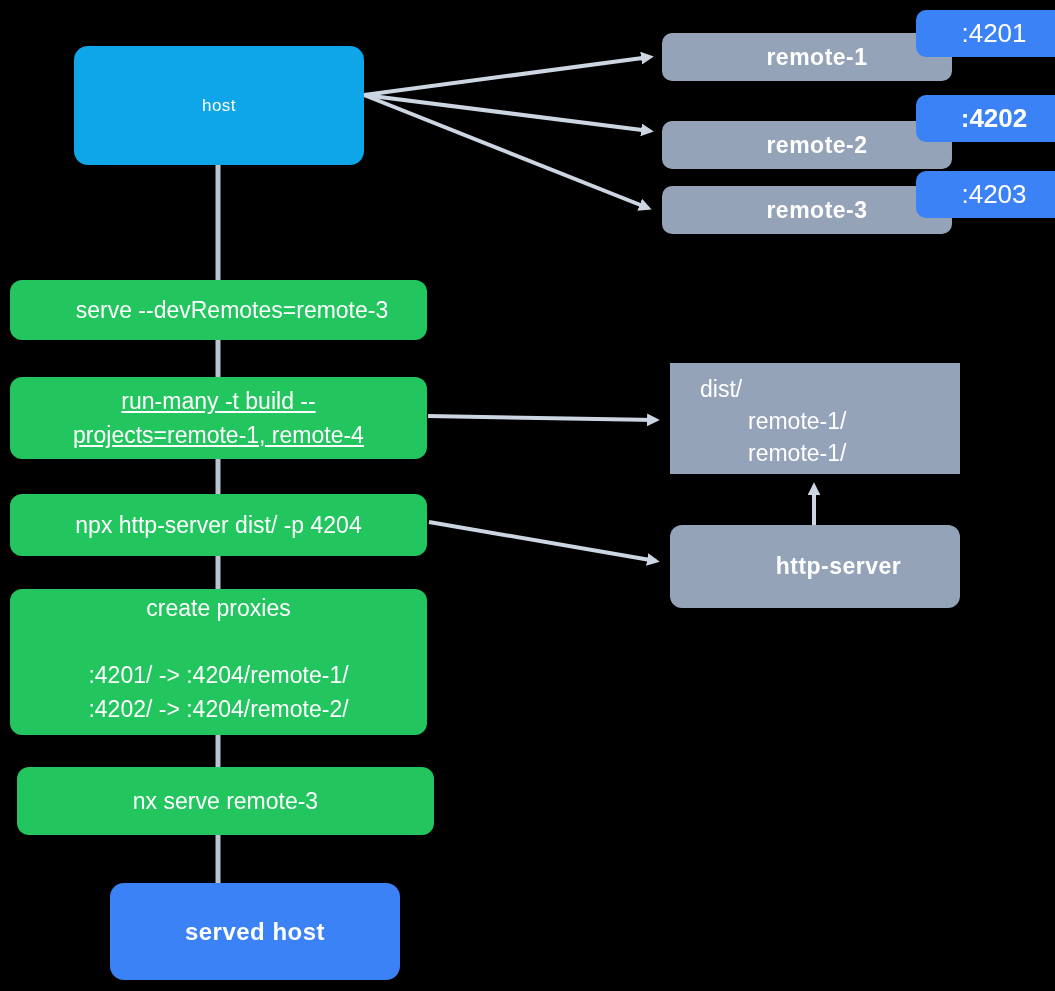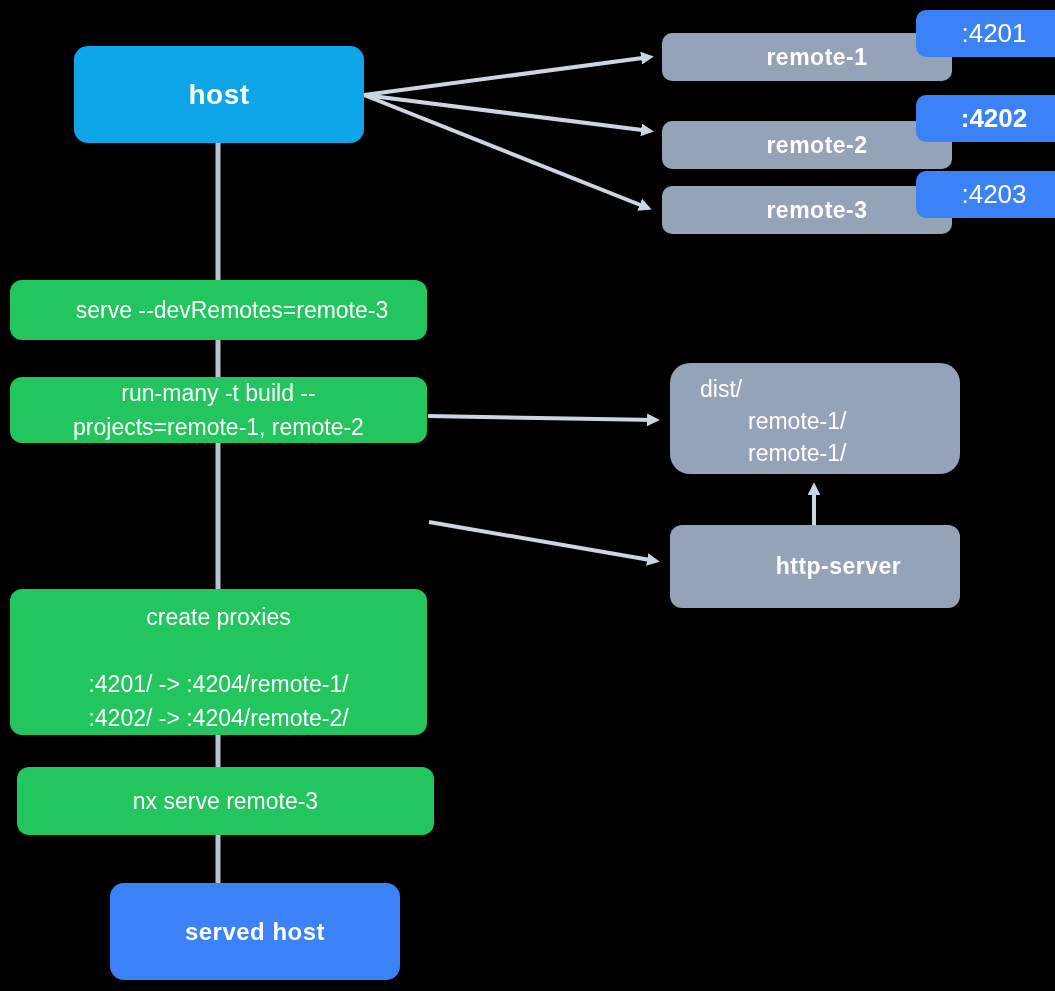--- a/index.html
+++ b/index.html
@@ -25,25 +25,25 @@
     position: absolute;
     box-sizing: border-box;
     color: #ffffff;
     display: flex;
     align-items: center;
     justify-content: center;
     z-index: 1;
     -webkit-font-smoothing: antialiased;
   }
   .host {
-    left: 74px; top: 46px; width: 290px; height: 97px;
+    left: 74px; top: 46px; width: 290px; height: 119px;
     background: var(--c-host, #0ea5e9);
     border-radius: 14px;
-    font-weight: bold;
-    font-size: 28px;
+    font-weight: normal;
+    font-size: 17px;
     letter-spacing: 0.5px;
   }
   .served {
     left: 74px; top: 883px; width: 290px; height: 97px;
     background: var(--c-accent, #3b82f6);
     border-radius: 14px;
     font-weight: bold;
     font-size: 24px;
     letter-spacing: 0.5px;
     margin-left: 36px;
@@ -72,29 +72,29 @@
   .b3 { top: 171px; }
   .cmd {
     left: 10px; width: 417px;
     background: var(--c-command, #22c55e);
     border-radius: 12px;
     font-size: 23px;
     line-height: 34px;
     flex-direction: column;
   }
   .c1 { top: 280px; height: 60px; padding-left: 27px; }
-  .c2 { top: 377px; height: 66px; }
+  .c2 { top: 377px; height: 82px; text-decoration: underline; }
   .c3 { top: 494px; height: 62px; }
-  .c4 { top: 589px; height: 146px; justify-content: flex-start; padding-top: 11px; line-height: 34px; }
+  .c4 { top: 589px; height: 146px; justify-content: flex-start; padding-top: 2px; line-height: 34px; }
   .c5 { top: 767px; height: 68px; margin-left: 7px; }
   .spacer { height: 33px; }
   .dist {
     left: 670px; top: 363px; width: 290px; height: 111px;
     background: var(--c-remote, #94a3b8);
-    border-radius: 20px;
+    border-radius: 0;
     font-size: 23px;
     line-height: 32px;
     flex-direction: column;
     align-items: flex-start;
     justify-content: flex-start;
     padding: 10px 0 0 30px;
   }
   .dist .indent { padding-left: 48px; }
   .http {
     left: 670px; top: 525px; width: 290px; height: 83px;
@@ -135,23 +135,26 @@
   <div class="node badge b1">:4201</div>
   <div class="node badge b2">:4202</div>
   <div class="node badge b3">:4203</div>
 
   <div class="node cmd c1">
     <div>serve --devRemotes=remote-3</div>
   </div>
 
   <div class="node cmd c2">
     <div>run-many -t build --</div>
-    <div>projects=remote-1, remote-2</div>
+    <div>projects=remote-1, remote-4</div>
   </div>
 
+  <div class="node cmd c3">
+    <div>npx http-server dist/ -p 4204</div>
+  </div>
 
   <div class="node cmd c4">
     <div>create proxies</div>
     <div class="spacer"></div>
     <div>:4201/ -&gt; :4204/remote-1/</div>
     <div>:4202/ -&gt; :4204/remote-2/</div>
   </div>
 
   <div class="node cmd c5">
     <div>nx serve remote-3</div>

